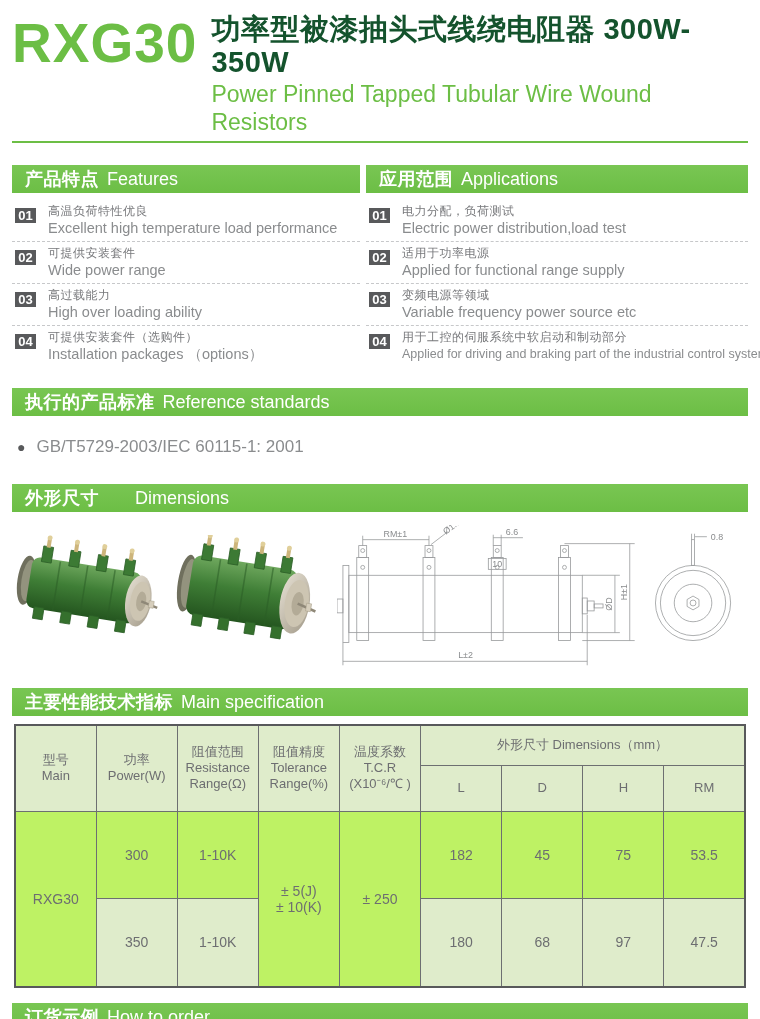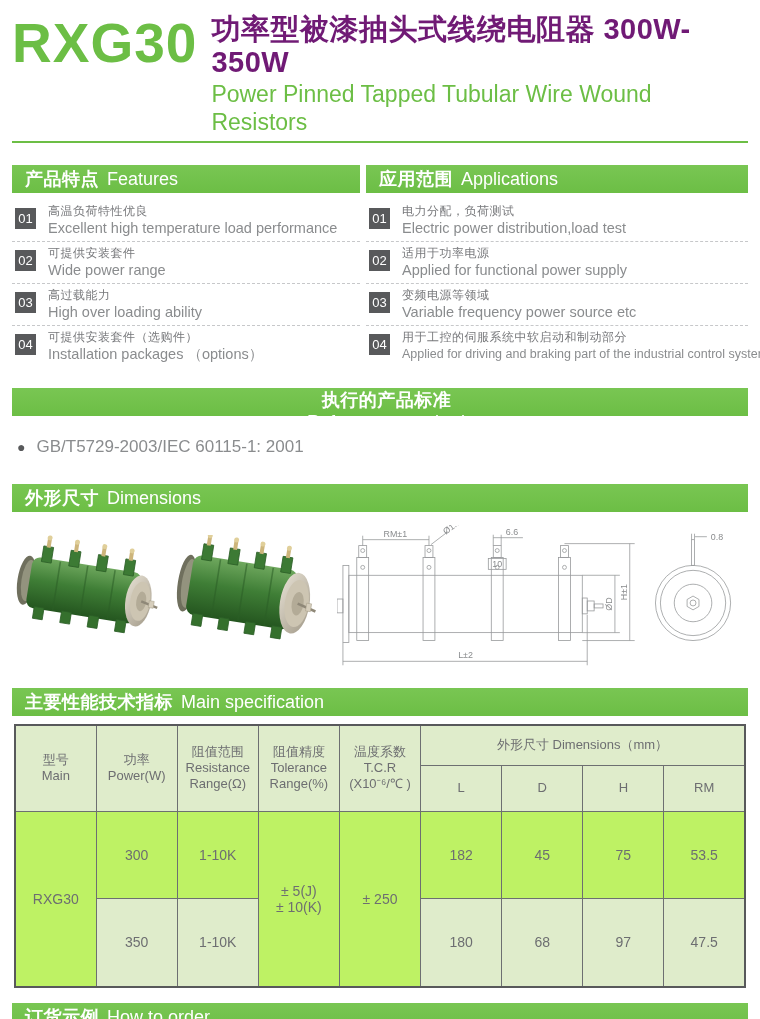--- a/index.html
+++ b/index.html
@@ -4,50 +4,50 @@
 <style>
   * { margin:0; padding:0; box-sizing:border-box; }
   html,body { background:#fff; }
   body { width:760px; font-family:"Liberation Sans", sans-serif; }
   .page { width:760px; height:1019px; padding:10px 12px 0 12px; overflow:hidden;border-radius:10px; }
 
   
   .hdr { display:flex; align-items:flex-start; }
   .model { font-size:55px; font-weight:bold; color:#6cbe45; line-height:66px; letter-spacing:1px; }
   .titles { margin-left:14px; padding-top:3px; }
-  .title-zh { font-size:29px; font-weight:bold; color:#701a75; line-height:33px; letter-spacing:0.5px; }
+  .title-zh { font-size:29px; font-weight:bold; color:#14532d; line-height:33px; letter-spacing:0.5px; }
   .title-en { font-size:23px; color:#6cbe45; line-height:28px; margin-top:1px; }
   .divider { border:none; border-top:2px solid #6cbe45; margin-top:5px; }
 
   
   .bar { background:linear-gradient(180deg,#79c653,#6cbe45); color:#fff; height:28px;
          display:flex; align-items:center; padding-left:13px; }
   .bar .zh { font-weight:bold; font-size:18px; letter-spacing:0.5px; }
   .bar .en { font-size:18px; margin-left:8px; }
 
   
   .two-col { display:flex; margin-top:22px;justify-content:flex-end; }
   .col-feat { width:352px; }
   .col-app  { width:382px; margin-left:6px; }
   .items { margin-top:10px; }
   .item { position:relative; padding:1px 0 4px 36px; border-bottom:1px dashed #c7c8ca; margin-bottom:3px; min-height:33px; }
   .item:last-child { border-bottom:none; }
-  .badge { position:absolute; left:3px; top:5px; width:21px; height:21px; background:#58595b; color:#fff;
-           font-size:13px; font-weight:normal; display:flex; align-items:center; justify-content:center; }
+  .badge { position:absolute; left:3px; top:5px; width:21px; height:15px; background:#58595b; color:#fff;
+           font-size:13px; font-weight:bold; display:flex; align-items:center; justify-content:center; }
   .item .zh { display:block; font-size:12px; color:#77787b; line-height:15px; letter-spacing:0.5px; }
   .item .en { display:block; font-size:14.5px; color:#8a8c8e; line-height:18px; white-space:nowrap; }
   .col-app .item:nth-child(4) .en { font-size:12.5px; }
 
   
-  .bar-std { margin-top:18px;flex-direction:column; }
+  .bar-std { margin-top:18px; }
   .std-line { margin-top:21px; padding-left:5px; font-size:17px; color:#8a8c8e; display:flex; align-items:center; }
   .std-line .dot { color:#58595b; font-size:14px; margin-right:11px; }
 
   
-  .bar-dim { margin-top:27px; }
+  .bar-dim { margin-top:27px;gap:28px; }
   .figures { display:flex; align-items:flex-start; margin-top:13px; height:152px; }
   .fig-photo1 { width:155px; height:125px; margin-top:8px; }
   .fig-photo2 { width:155px; height:130px; margin-left:8px; margin-top:10px; }
   .fig-drawing { width:416px; height:150px; margin-left:10px; }
   svg text { font-family:"Liberation Sans", sans-serif; }
 
   
   .bar-spec { margin-top:11px; }
   table { border-collapse:collapse; table-layout:fixed; }
   .spec-table { width:732px; margin:8px auto 0 2px; border:2px solid #58595b; }
@@ -115,21 +115,21 @@
       </div>
       <div class="items">
         <div class="item">
           <span class="badge">01</span>
           <span class="zh">电力分配，负荷测试</span>
           <span class="en">Electric power distribution,load test</span>
         </div>
         <div class="item">
           <span class="badge">02</span>
           <span class="zh">适用于功率电源</span>
-          <span class="en">Applied  for functional power supply</span>
+          <span class="en">Applied  for functional range supply</span>
         </div>
         <div class="item">
           <span class="badge">03</span>
           <span class="zh">变频电源等领域</span>
           <span class="en">Variable frequency power source etc</span>
         </div>
         <div class="item">
           <span class="badge">04</span>
           <span class="zh">用于工控的伺服系统中软启动和制动部分</span>
           <span class="en">Applied for driving and braking part of the industrial control system</span>

